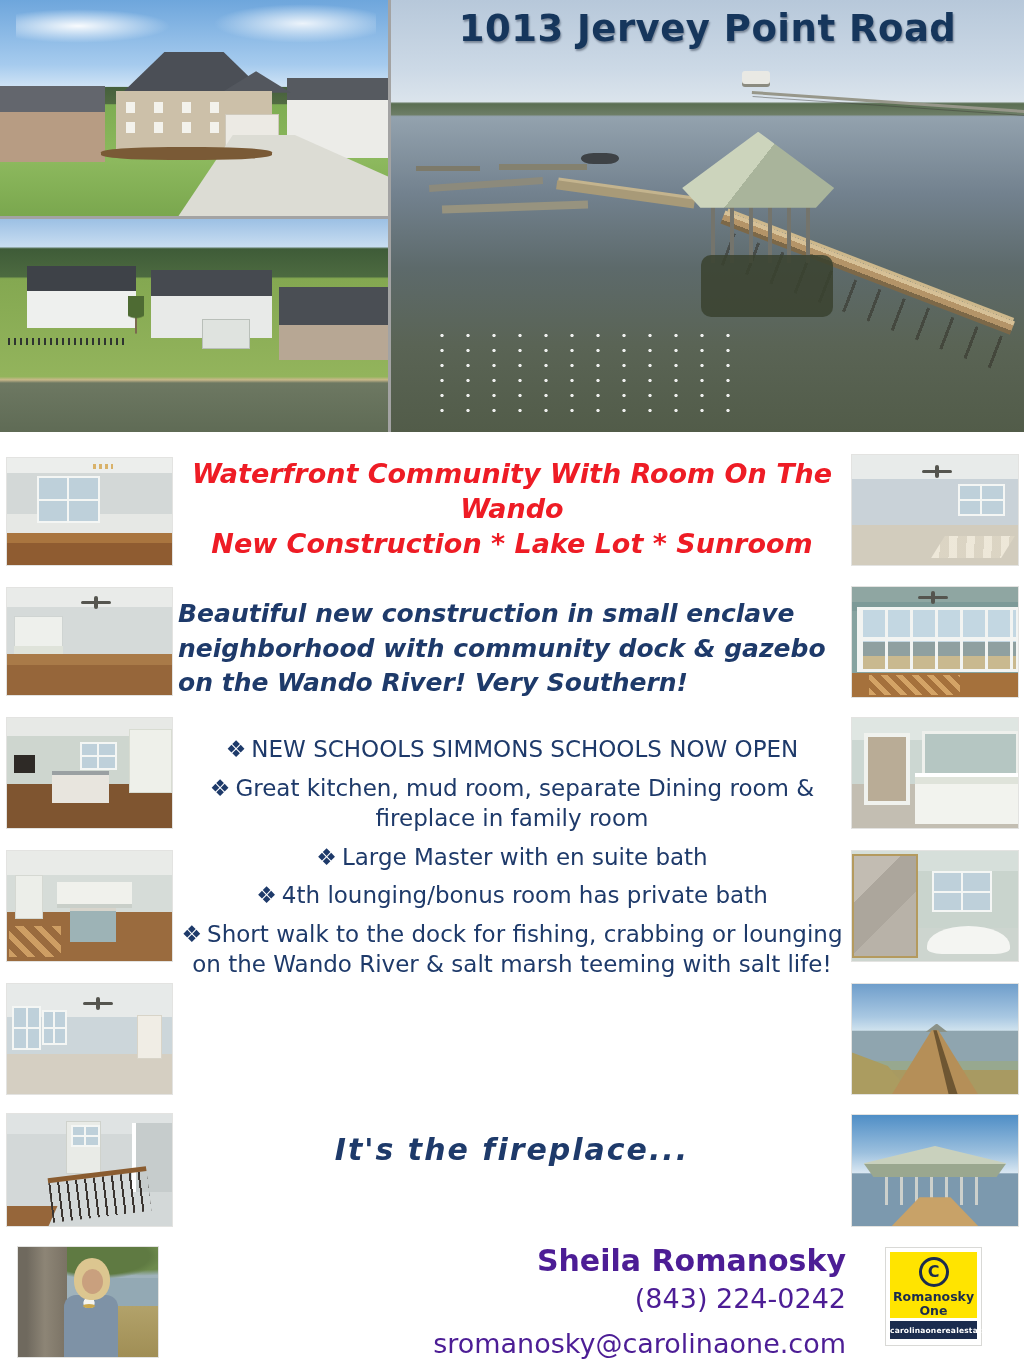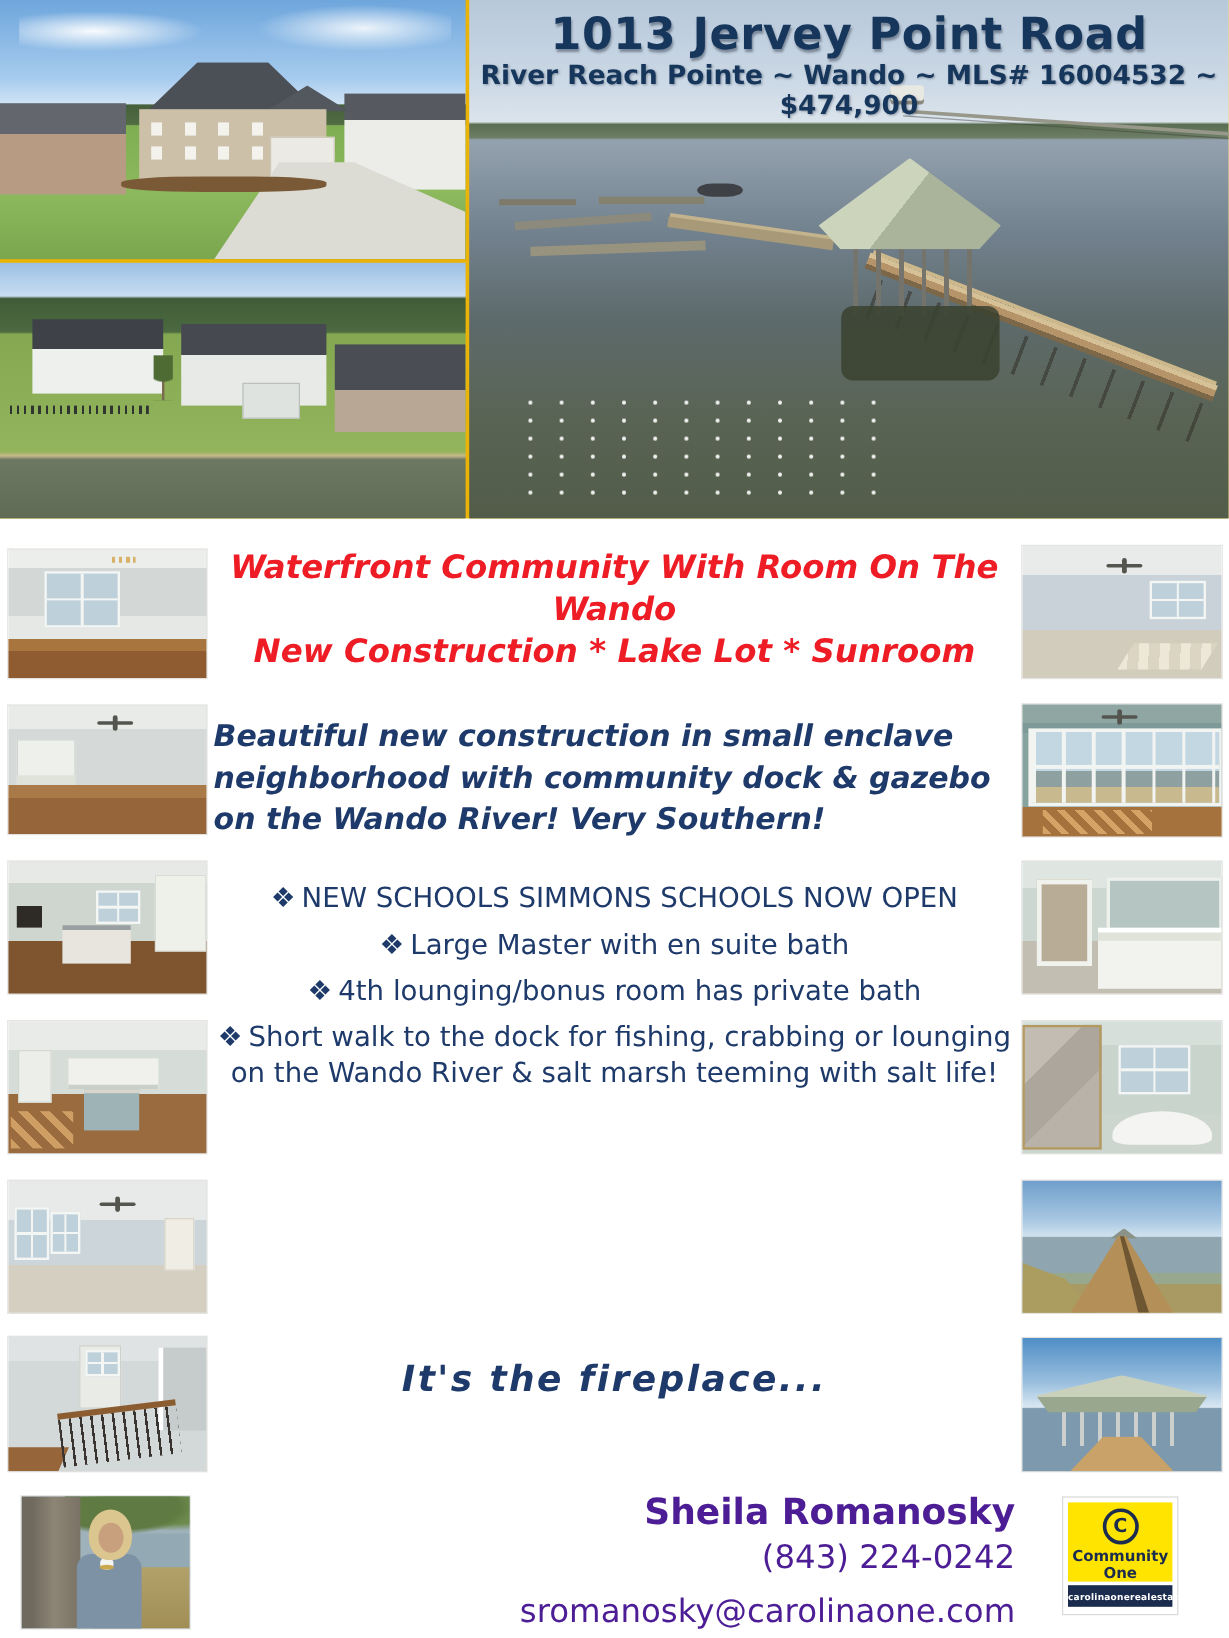--- a/index.html
+++ b/index.html
@@ -1,20 +1,20 @@
 <!DOCTYPE html>
 <html><head>
 <meta charset="utf-8">
 <style>
   html,body{margin:0;padding:0;background:#fff;}
   .page{position:relative;width:1024px;height:1365px;background:#fff;overflow:hidden;
         font-family:"DejaVu Sans","Liberation Sans",sans-serif;}
 
   
-  .collage{position:absolute;left:0;top:0;width:1024px;height:432px;background:#eab308;}
+  .collage{position:absolute;left:0;top:0;width:1024px;height:432px;background:#a3a3a3;}
   .photo{position:absolute;overflow:hidden;background:#cfd6da;}
   .photo>div{position:absolute;}
 
   .p-exterior{left:0;top:0;width:388px;height:216px;}
   .p-aerialhomes{left:0;top:219px;width:388px;height:213px;}
   .p-dock{left:391px;top:0;width:633px;height:432px;}
 
   
   .p-exterior{background:linear-gradient(180deg,#6ea6dc 0%,#a6cbee 30%,#cfe3f5 40%,#46603c 40.5%,#516b42 48%,#7ead52 48.5%,#8db95e 74%,#7aa74e 100%);}
   .ex-cloud{left:4%;top:4%;width:40%;height:16%;background:radial-gradient(ellipse at 40% 50%,rgba(255,255,255,.95),rgba(255,255,255,0) 70%);}
@@ -196,21 +196,20 @@
       <div class="dk-f4"></div>
       <div class="dk-boat2"></div>
       <div class="dk-pavlegs"></div>
       <div class="dk-pavshadow"></div>
       <div class="dk-pavroof"></div>
       <div class="dk-sparkle"></div>
     </div>
 
     <div class="hero-text">
       <div class="hero-title">1013 Jervey Point Road</div>
-      <div class="hero-sub">River Reach Pointe ~ Wando ~ MLS# 16004532 ~ $474,900</div>
     </div>
   </div>
 
   <div class="thumb t-dining" style="left:7px;top:458px;width:165px;height:107px;">
     <div class="win" style="left:18%;top:17%;width:36%;height:40%;"></div>
     <div class="chand"></div>
   </div>
   <div class="thumb t-living" style="left:7px;top:588px;width:165px;height:107px;">
     <div class="op"></div>
     <div class="fan" style="left:45%;top:12%;"></div>
@@ -286,35 +285,36 @@
 
   <div class="headline">
     <div>Waterfront Community With Room On The Wando</div>
     <div>New Construction * Lake Lot * Sunroom</div>
   </div>
 
   <div class="intro">Beautiful new construction in small enclave neighborhood with community dock &amp; gazebo on the Wando River! Very Southern!</div>
 
   <div class="features">
     <div class="item"><span class="mk">❖</span><span>NEW SCHOOLS SIMMONS SCHOOLS NOW OPEN</span></div>
+    <div class="item"><span class="mk">❖</span><span>Great kitchen, mud room, separate Dining room &amp; fireplace in family room</span></div>
     <div class="item"><span class="mk">❖</span><span>Large Master with en suite bath</span></div>
     <div class="item"><span class="mk">❖</span><span>4th lounging/bonus room has private bath</span></div>
     <div class="item"><span class="mk">❖</span><span>Short walk to the dock for fishing, crabbing or lounging on the Wando River &amp; salt marsh teeming with salt life!</span></div>
   </div>
 
   <div class="tagline">It's the fireplace...</div>
 
   <div class="agent">
     <div class="agent-name">Sheila Romanosky</div>
     <div class="agent-phone">(843) 224-0242</div>
     <div class="agent-email">sromanosky@carolinaone.com</div>
   </div>
 
   <div class="logo-card">
     <div class="logo-yellow">
       <div class="logo-c">C</div>
-      <div class="logo-brand">Community One</div>
+      <div class="logo-brand">Romanosky One</div>
       <div class="logo-div">Real Estate</div>
     </div>
     <div class="logo-bar">carolinaonerealestate.com</div>
   </div>
 
 </div>
 
 </body></html>

